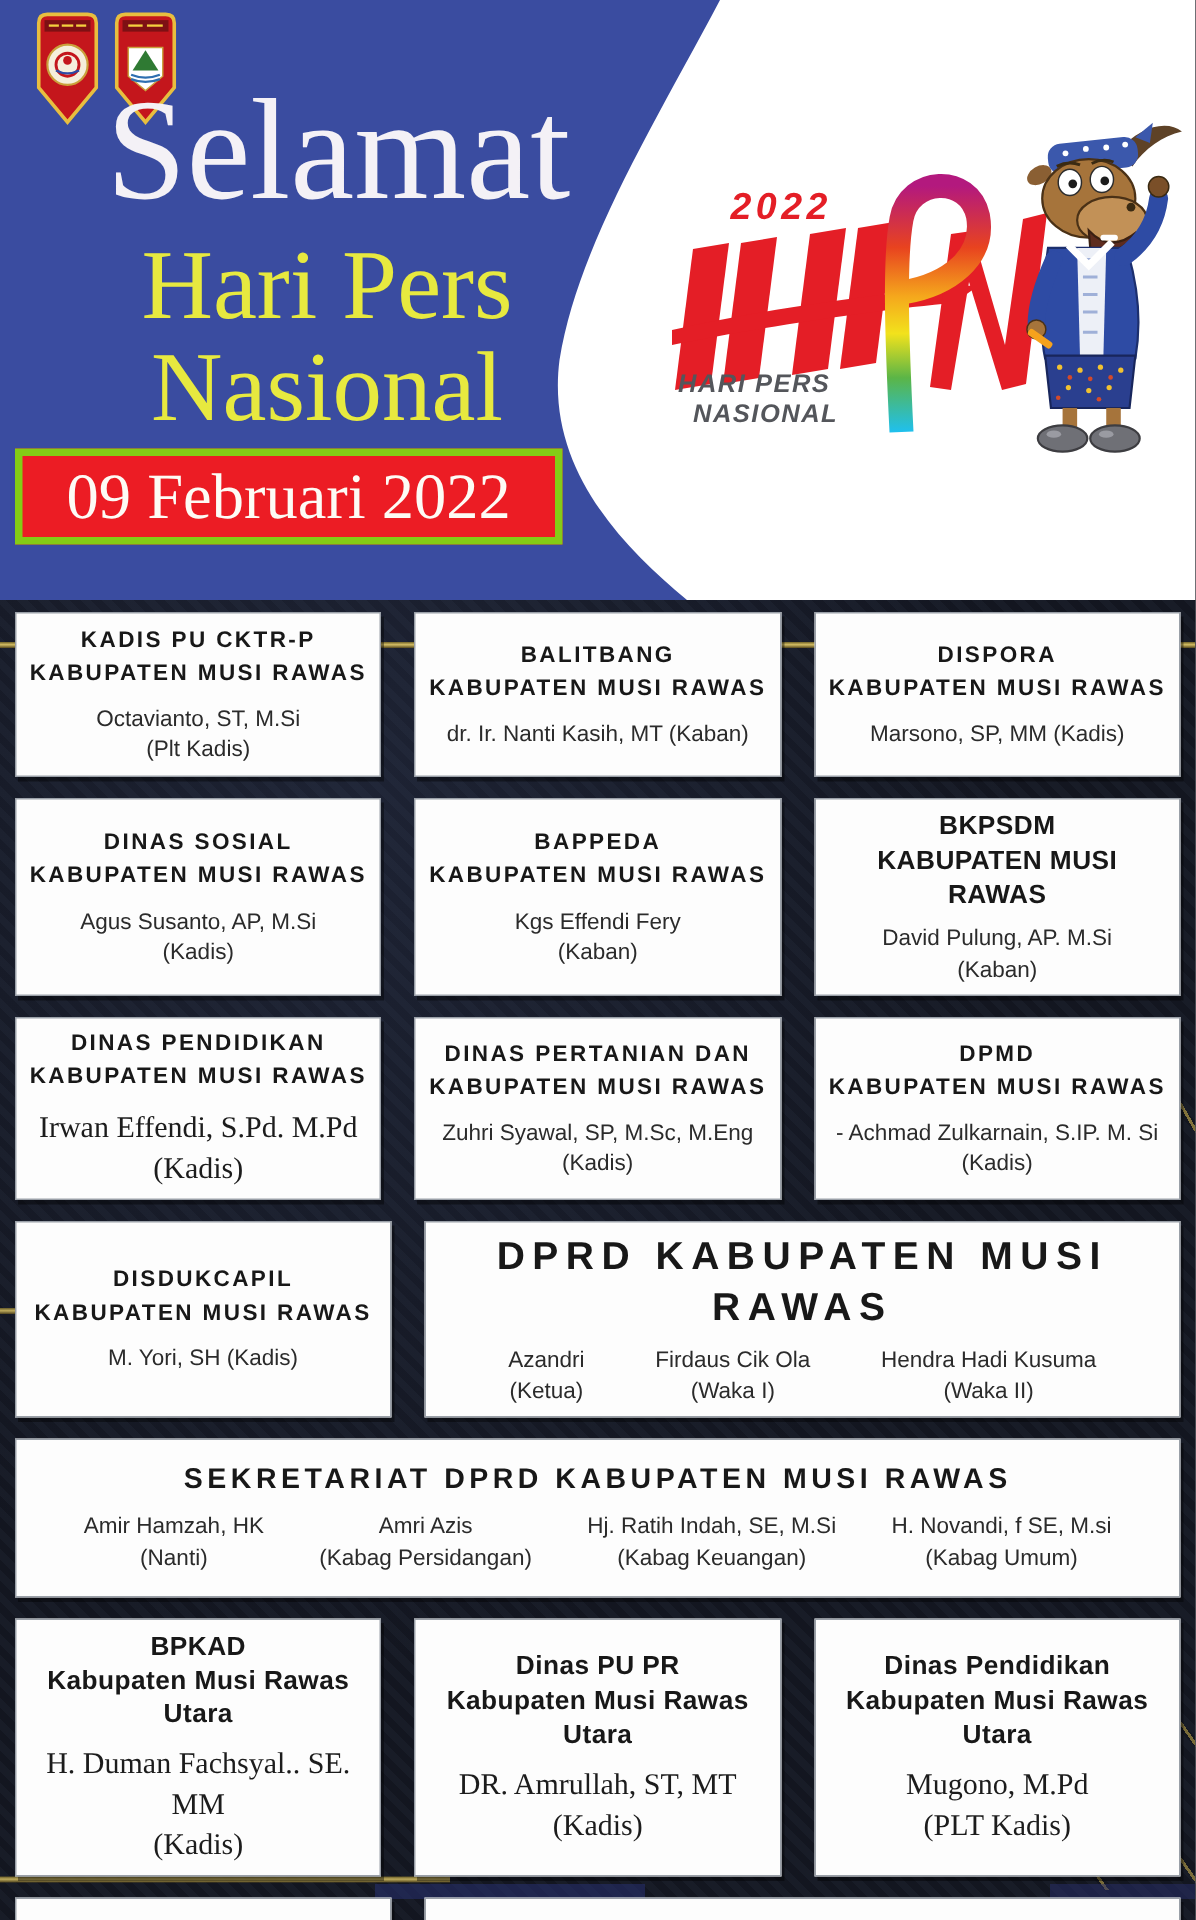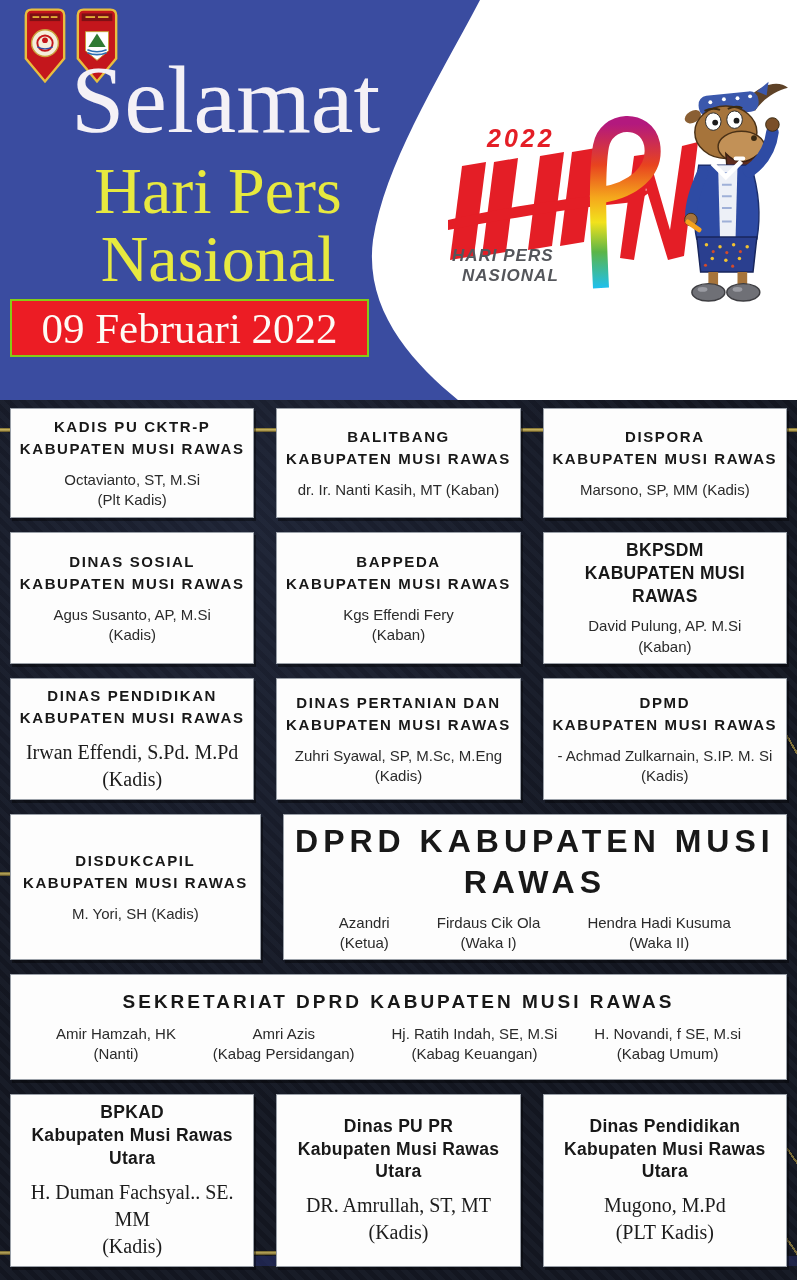--- a/index.html
+++ b/index.html
@@ -8,21 +8,21 @@
   
   .header{position:absolute;left:0;top:0;width:797px;height:400px;background:#fff;}
   .blue-shape{position:absolute;left:0;top:0;width:520px;height:400px;}
   .crest{position:absolute;top:6px;width:46px;height:80px;}
   .crest.c1{left:22px;} .crest.c2{left:74px;}
   .titles{position:absolute;left:0;top:52px;width:436px;text-align:center;}
   .t1{font-family:"Liberation Serif",serif;font-size:96px;line-height:1.0;color:#F4F1F6;padding-left:15px;}
   .t2,.t3{font-family:"Liberation Serif",serif;font-size:66px;line-height:1.0;color:#E7E93F;}
   .t2{margin-top:10px;} .t3{margin-top:2px;}
   .date-banner{position:absolute;left:10px;top:299px;width:355px;height:54px;background:#EC1C24;
-               border:2px solid #84cc16;display:flex;align-items:center;justify-content:center;}
+               border:5px solid #84cc16;display:flex;align-items:center;justify-content:center;}
   .date-banner span{font-family:"Liberation Serif",serif;font-size:43px;color:#FDFBF5;white-space:nowrap;}
   
   .hpn-year{position:absolute;left:487px;top:124px;color:#E41E26;font-weight:bold;font-style:italic;
             font-size:25px;letter-spacing:3px;}
   .hpn-ribbon{position:absolute;left:448px;top:100px;width:252px;height:192px;}
   .hpn-caption{position:absolute;left:452px;top:246px;color:#54565B;font-weight:bold;font-style:italic;
                font-size:17px;line-height:1.2;letter-spacing:1px;}
   .hpn-caption div:last-child{padding-left:10px;}
   .mascot{position:absolute;left:648px;top:76px;width:146px;height:228px;}
   
@@ -48,21 +48,21 @@
   .row{display:flex;gap:22px;position:relative;z-index:2;}
   .card{background:#FDFDFD;border:1px solid #9aa0a8;box-shadow:2px 3px 0 rgba(0,0,0,.4);
         min-height:110px;box-sizing:border-box;display:flex;flex-direction:column;
         justify-content:center;padding:6px 8px;}
   .row:nth-child(5) .card{min-height:106px;}
   .row:nth-child(7) .card{min-height:115px;}
   .span1{flex:1 1 0;} .span2{flex:2.09 1 0;} .span3{flex:1 1 100%;}
   .hdr{font-weight:bold;color:#181818;text-align:center;}
   .v-mr .hdr{font-size:15px;letter-spacing:1.6px;line-height:1.5;}
   .v-impact .hdr{font-size:17.5px;letter-spacing:.3px;line-height:1.3;}
-  .v-mr-wide .hdr{font-size:32px;letter-spacing:5px;line-height:1.3;text-align:center;}
+  .v-mr-wide .hdr{font-size:26px;letter-spacing:5px;line-height:1.3;text-align:center;}
   .v-mr-full .hdr{font-size:19px;letter-spacing:3px;line-height:1.3;}
   .people{display:flex;justify-content:space-evenly;align-items:flex-start;margin-top:9px;}
   .person{text-align:center;line-height:1.35;}
   .ns-sans .person{font-size:15px;color:#2b2b2b;}
   .ns-serif .person{font-family:"Liberation Serif",serif;font-size:20px;color:#1c1c1c;}
 </style>
 </head>
 <body>
 
 <div class="poster">

